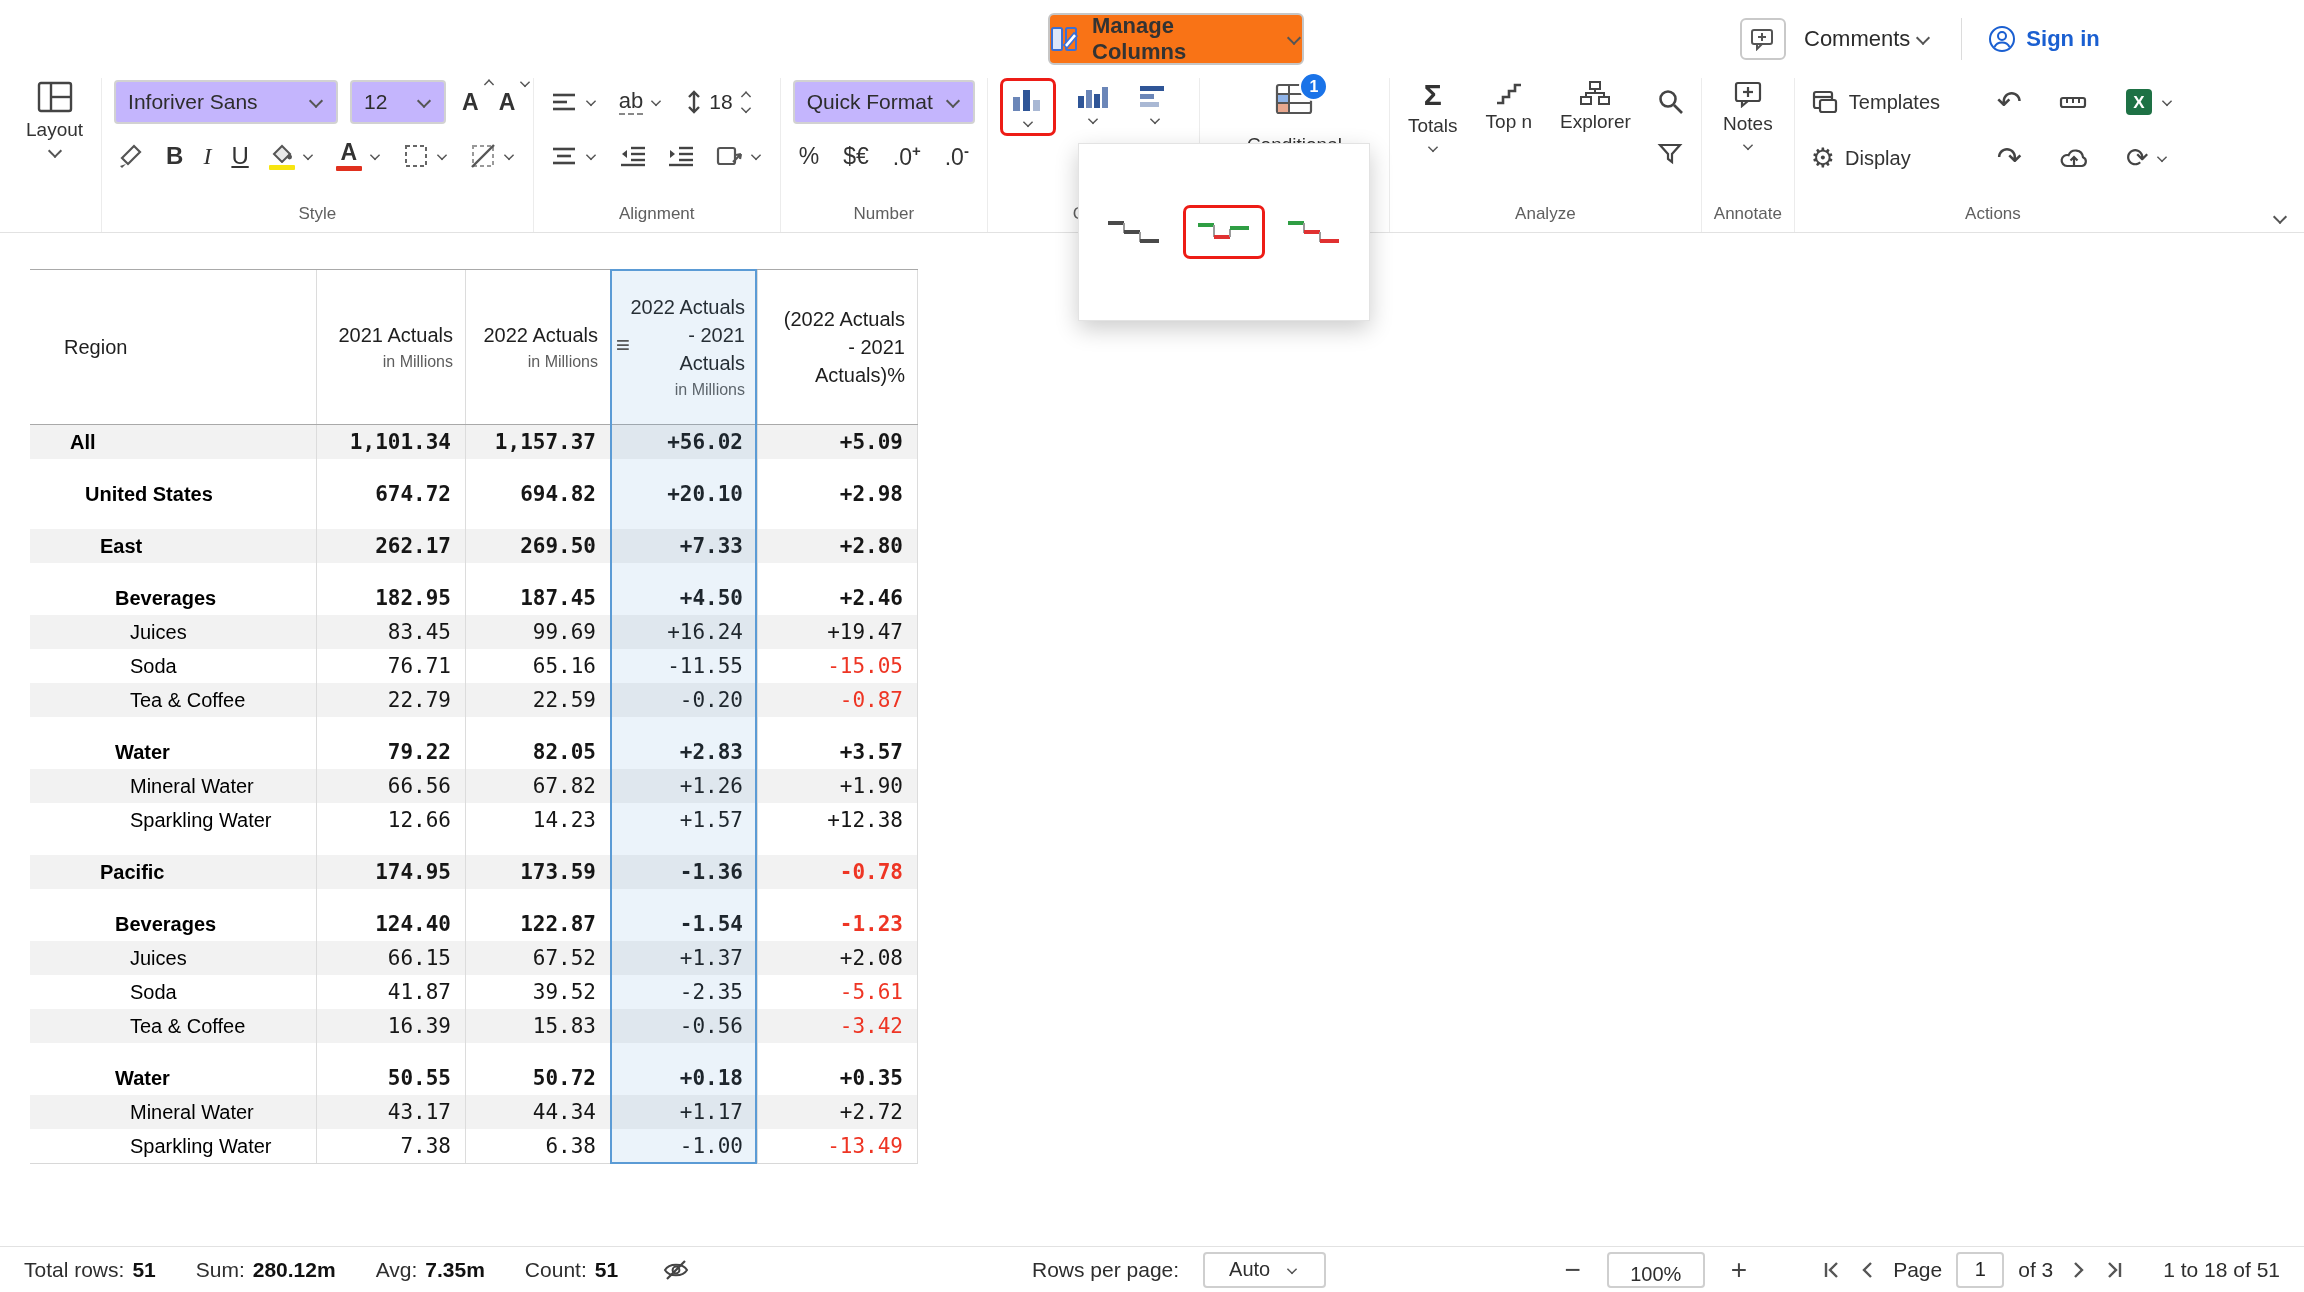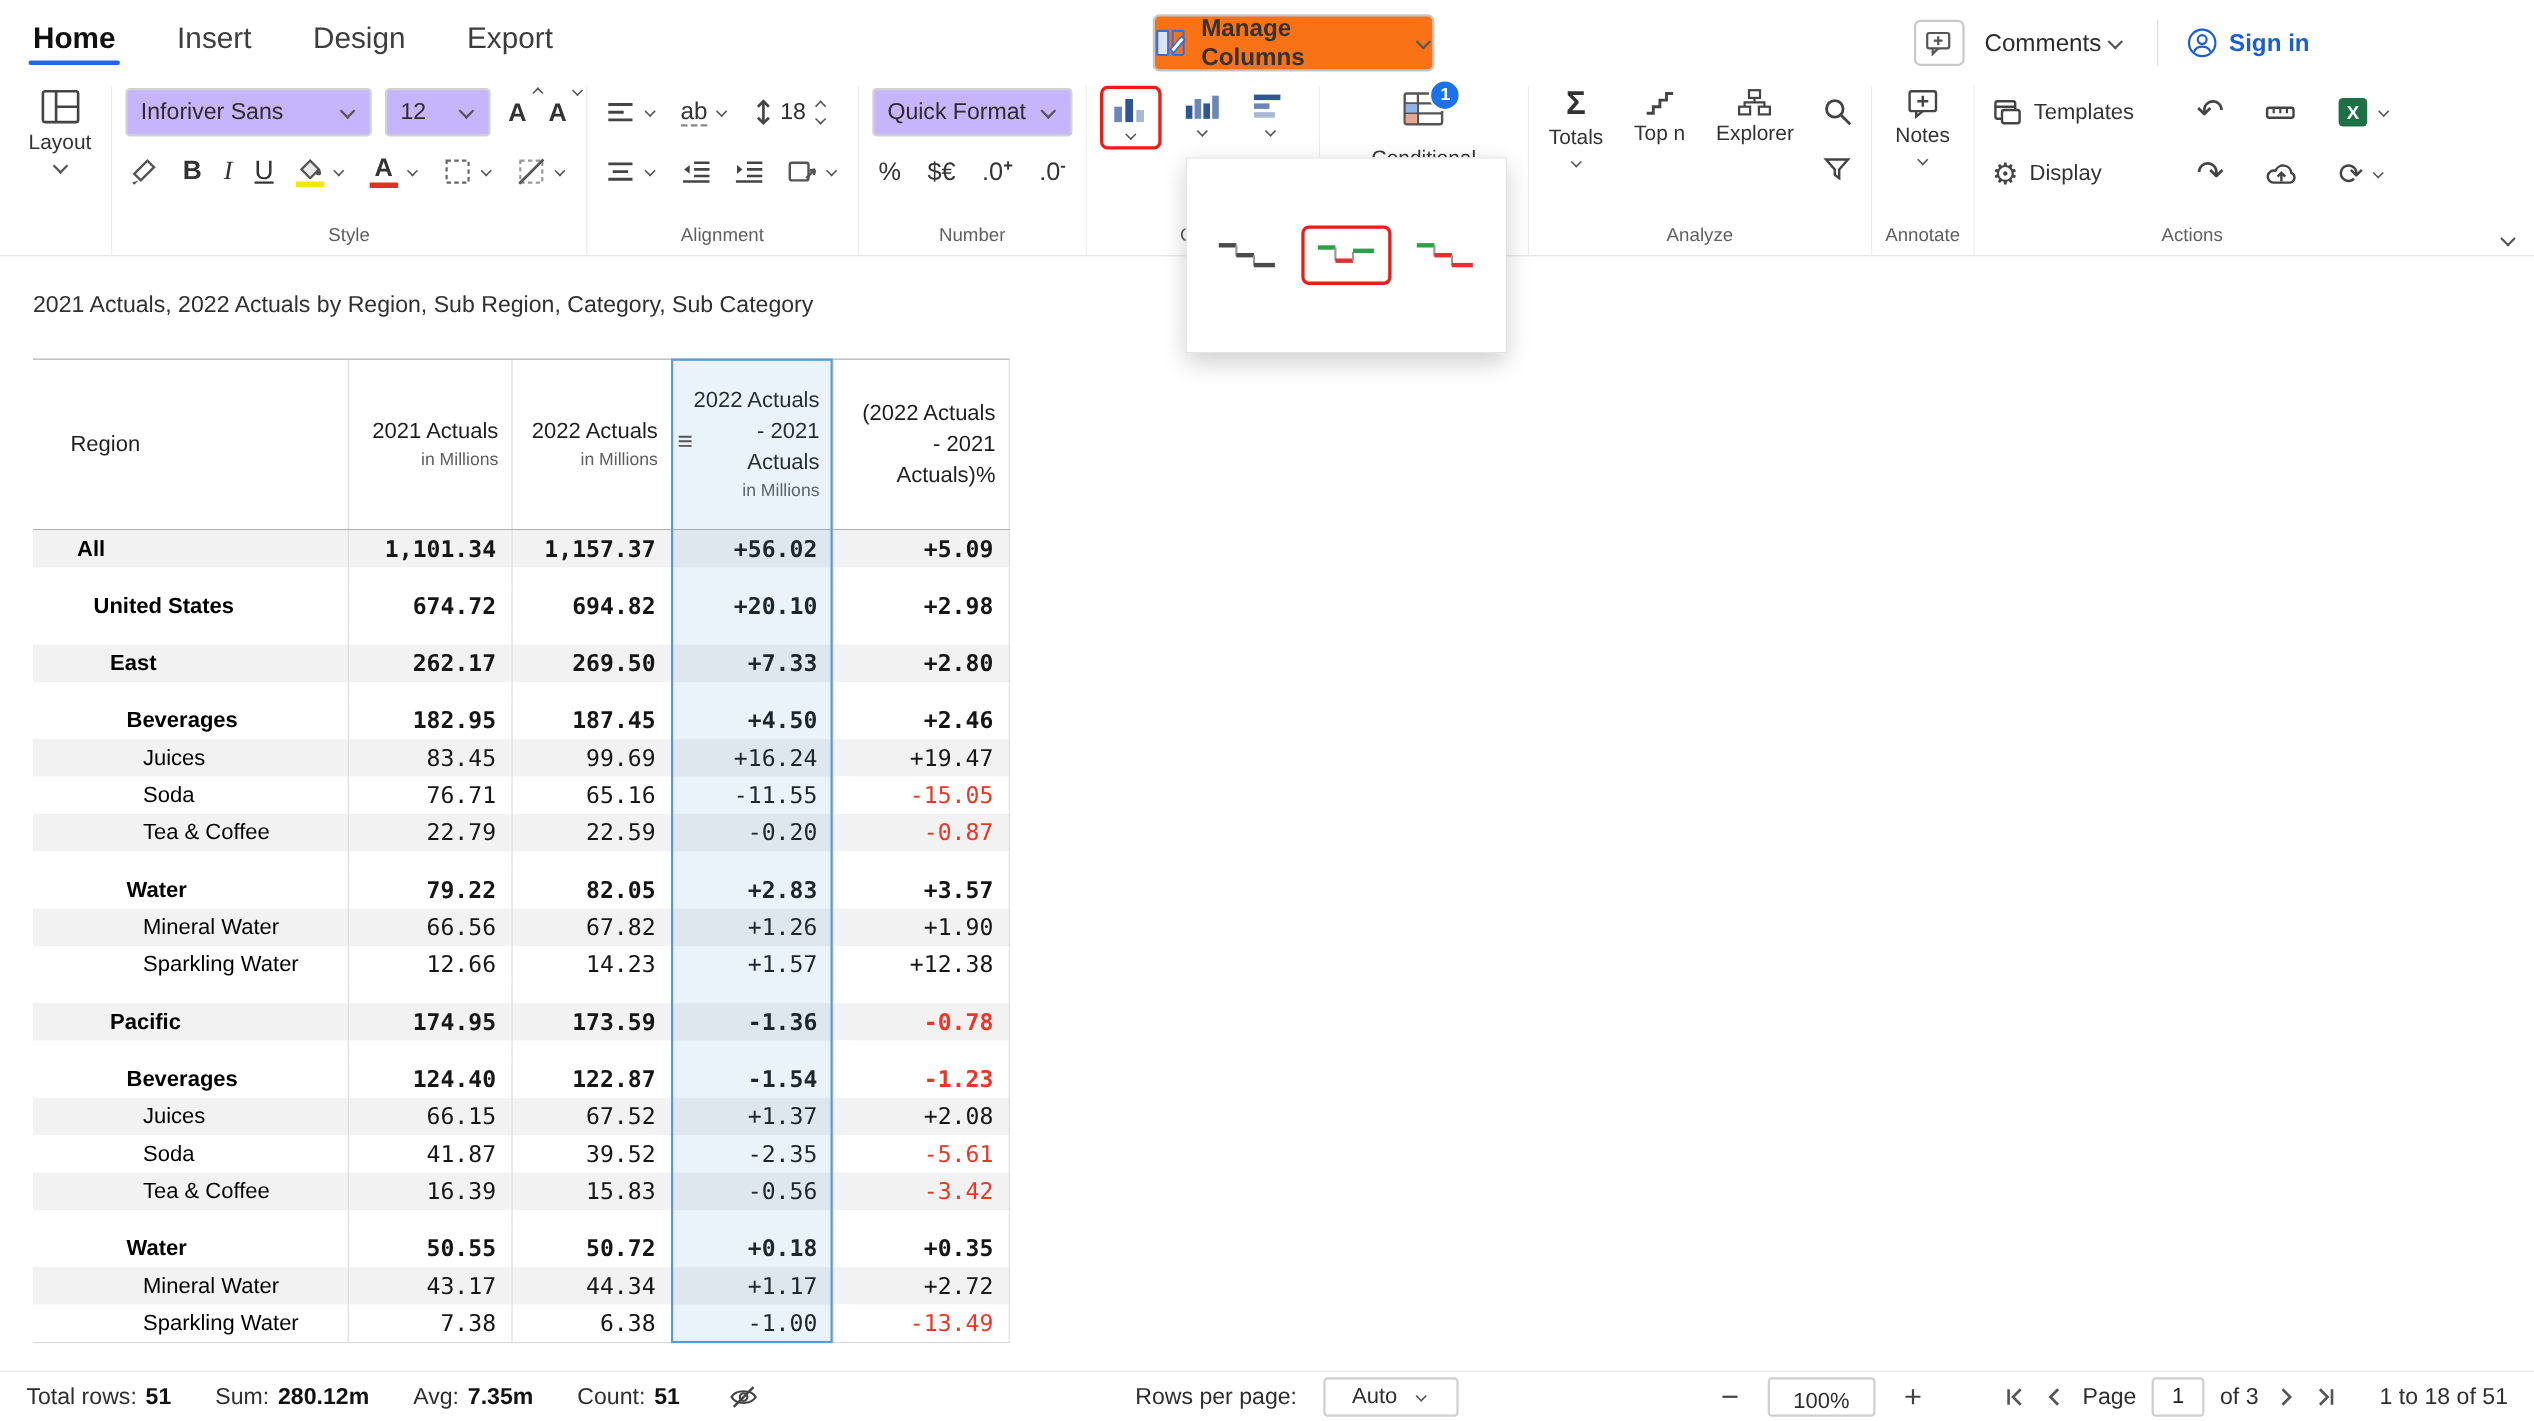--- a/index.html
+++ b/index.html
@@ -111,26 +111,20 @@
   .zoom-btn{font-size:28px;color:#444;padding:0 4px;cursor:pointer;line-height:1}
   .pager{display:flex;align-items:center;gap:14px;margin-left:48px}
   .page-input{border:2px solid #cfcfcf;border-radius:4px;height:36px;width:48px;text-align:center;font-size:20px;font-family:"Liberation Sans",sans-serif;color:#222}
   .range-txt{margin-left:16px}
   .pg-ic{cursor:pointer}
 </style>
 </head>
 <body>
 
 <div class="topnav">
-  <div class="nav-tabs">
-    <div class="nav-tab active">Home</div>
-    <div class="nav-tab">Insert</div>
-    <div class="nav-tab">Design</div>
-    <div class="nav-tab">Export</div>
-  </div>
 
   <div class="manage-btn">
     <span>
       <svg width="30" height="28" viewBox="0 0 30 28">
           <rect x="2" y="3" width="10" height="22" rx="1.5" fill="#dce6fa" stroke="#3b6fd4" stroke-width="2"></rect>
           <rect x="16" y="3" width="10" height="22" rx="1.5" fill="none" stroke="#3b6fd4" stroke-width="2"></rect>
           <path d="M14 20 L24 8 L27 11 L17 23 Z" fill="#fff" stroke="#3b6fd4" stroke-width="1.6"></path>
         </svg>
     </span>
     <span>Manage Columns</span>
@@ -563,21 +557,20 @@
             <rect x="18" y="13" width="16" height="4" fill="#e03131"></rect>
             <rect x="33" y="15" width="2" height="10" fill="#9a9a9a"></rect>
             <rect x="34" y="22" width="19" height="4" fill="#e03131"></rect>
           </svg>
       </span>
     </div>
   </div>
 </div>
 
 <div class="content">
-  <div class="vis-title">2021 Actuals, 2022 Actuals by Region, Sub Region, Category, Sub Category</div>
 
   <div class="tablewrap">
     <div class="thead">
       <div class="thcell"><span>Region</span></div>
       <div class="thcell">
         <span>2021 Actuals</span>
         <span class="th-sub">in Millions</span>
       </div>
       <div class="thcell">
         <span>2022 Actuals</span>

